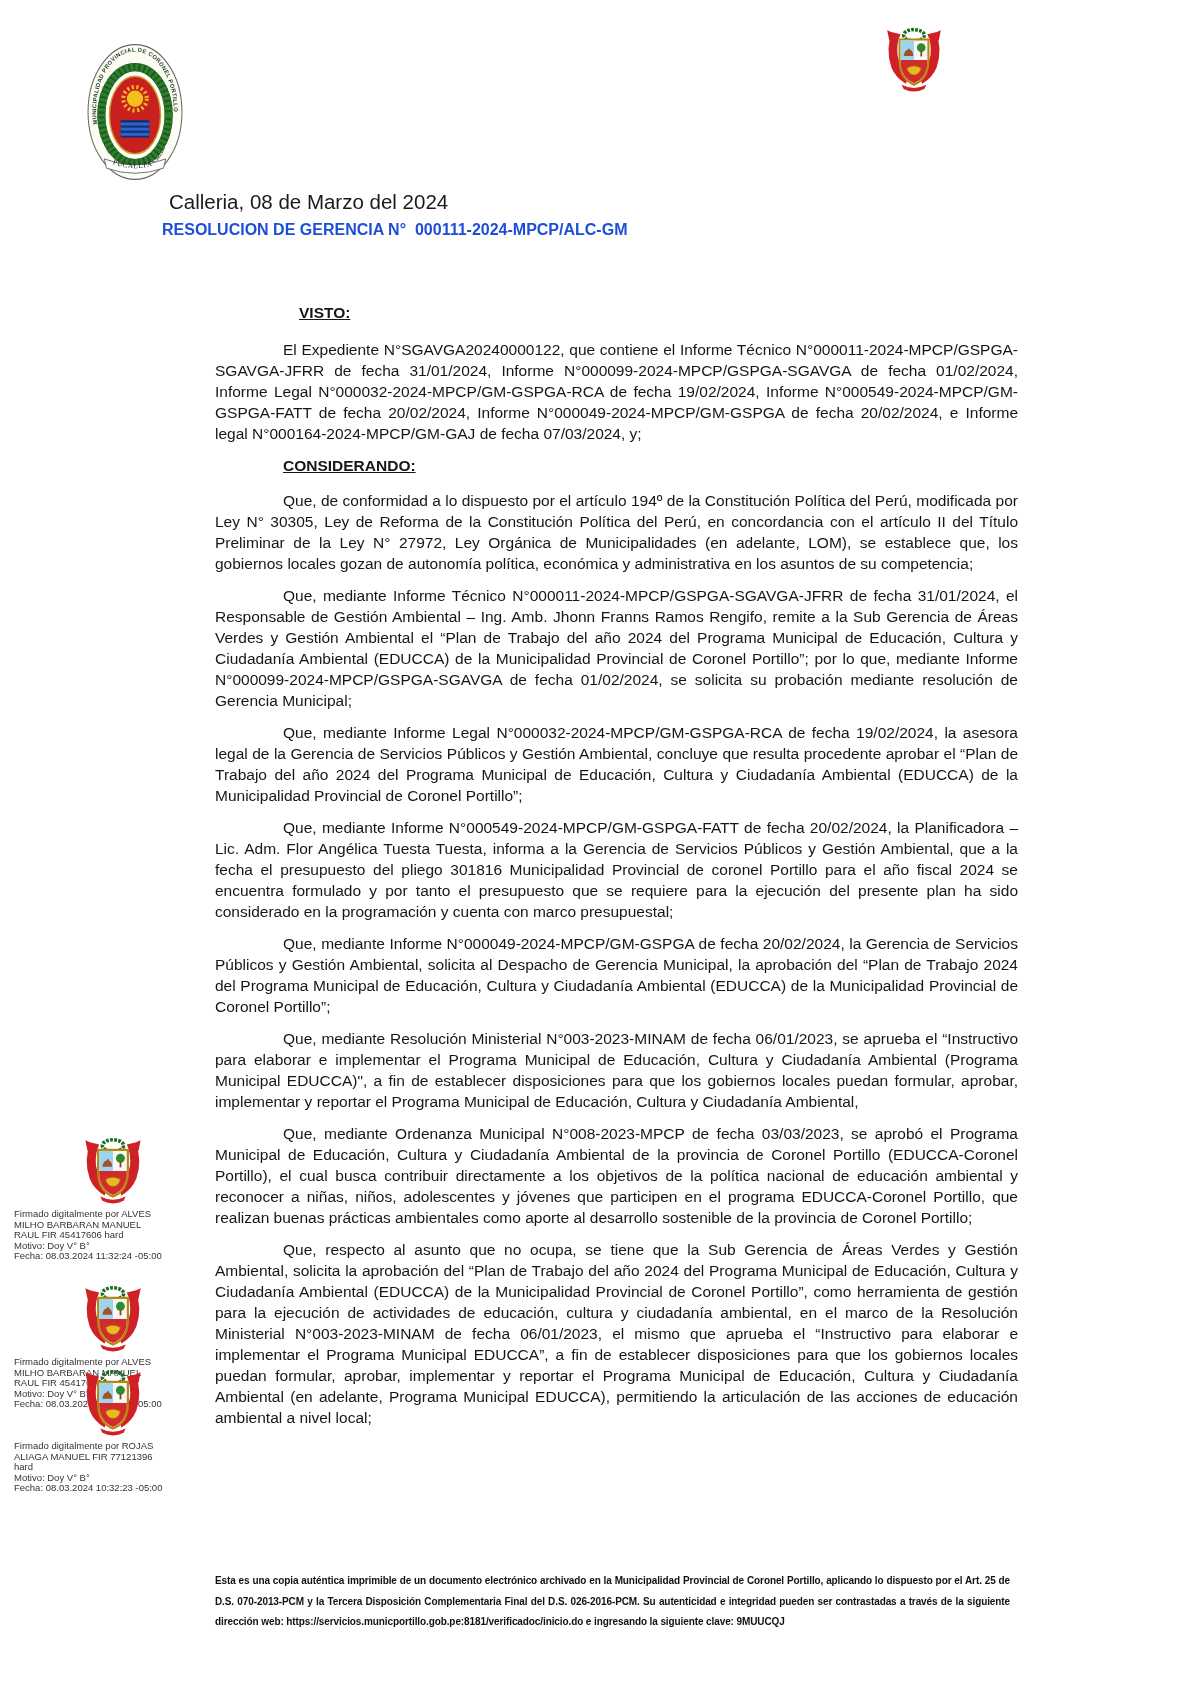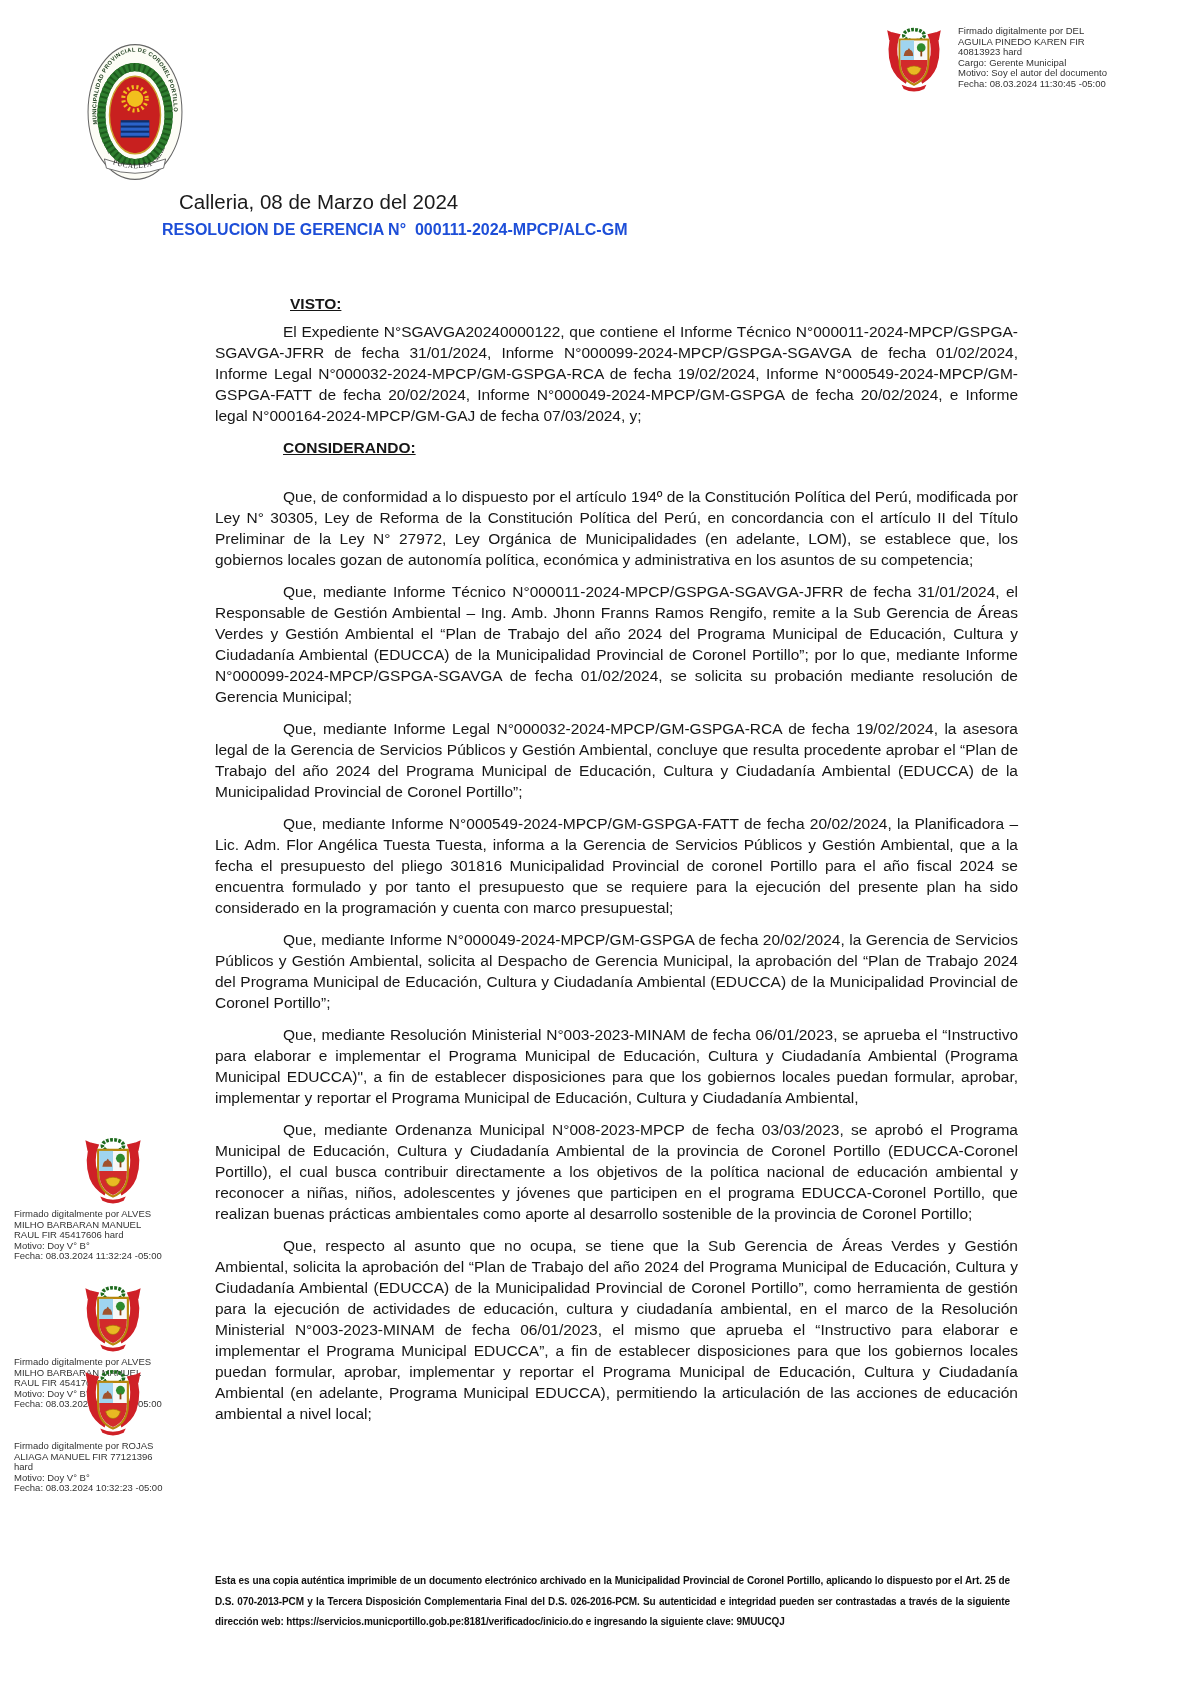--- a/index.html
+++ b/index.html
@@ -6,26 +6,26 @@
   .page{
     position:relative;width:1190px;height:1684px;background:#ffffff;
     font-family:"Liberation Sans",sans-serif;color:#141414;overflow:hidden;
     margin:0 auto;
   }
   .logo{position:absolute;left:86px;top:42px;width:98px;height:140px;}
   .sig-top{position:absolute;left:883px;top:26px;display:flex;gap:13px;align-items:flex-start;}
   .arms{width:62px;height:66px;display:block;}
   .sig-text{font-size:9.5px;line-height:10.6px;color:#333;width:172px;}
   .sig-text div{white-space:nowrap;}
-  .date-line{position:absolute;left:179px;top:190px;font-size:20.5px;color:#1a1a1a;}
+  .date-line{position:absolute;left:169px;top:190px;font-size:20.5px;color:#1a1a1a;}
   .doc-title{position:absolute;left:162px;top:221px;font-size:16px;font-weight:bold;white-space:pre;color:#1d4ed8;}
   .body-col{position:absolute;left:215px;top:286px;width:803px;font-size:15.5px;line-height:21px;text-align:justify;color:#161616;}
   .heading{font-weight:bold;text-decoration:underline;margin:0 0 0 68px;display:inline-block;}
-  .heading-row{margin:7px;}
-  .heading-row.considerando{margin:11px 0 28px 0;}
+  .heading-row{margin:16px;}
+  .heading-row.considerando{margin:11px 0 14px 0;}
   p.para{margin:0 0 11px 0;text-indent:68px;}
   .stamp{position:absolute;left:14px;width:198px;}
   .stamp .arms{margin:0 auto 5px auto;width:64px;height:68px;}
   .stamp .sig-text{width:198px;}
   .stamp1{top:1136px;}
   .stamp2{top:1284px;}
   .stamp3{top:1368px;}
   .footer{
     position:absolute;left:215px;top:1571px;width:795px;
     font-size:10px;line-height:20.5px;font-weight:bold;text-align:justify;
@@ -80,28 +80,20 @@
     <path d="M16,13 L44,13 L44,34 Q44,51 30,57 Q16,51 16,34 Z" fill="#f7f7f7" stroke="#b8860b" stroke-width="2"></path>
     <rect x="17" y="14" width="13" height="19" fill="#9fd4ef"></rect>
     <path d="M17,33 L43,33 L43,34 Q43,50 30,55.5 Q17,50 17,34 Z" fill="#d22b2b"></path>
     <path d="M20,29 q1,-6 4,-6 q1,-3 2.2,0 q3,1 3,6 Z" fill="#a0522d"></path>
     <circle cx="37" cy="21" r="4.2" fill="#2e8b2e"></circle>
     <rect x="36.2" y="24" width="1.7" height="5.5" fill="#8b4513"></rect>
     <path d="M23,41 q7,-4.5 14,0 q-2,6.5 -7,6.5 q-5,0 -7,-6.5 Z" fill="#e8b923" stroke="#a07800" stroke-width="0.6"></path>
     <path d="M18,57 Q30,63 42,57 L40,61 Q30,66 20,61 Z" fill="#cf2027"></path>
   </svg>
 </span>
-    <div class="sig-text">
-      <div>Firmado digitalmente por DEL</div>
-      <div>AGUILA PINEDO KAREN FIR</div>
-      <div>40813923 hard</div>
-      <div>Cargo: Gerente Municipal</div>
-      <div>Motivo: Soy el autor del documento</div>
-      <div>Fecha: 08.03.2024 11:30:45 -05:00</div>
-    </div>
   </div>
 
   <div class="date-line">Calleria, 08 de Marzo del 2024</div>
   <div class="doc-title">RESOLUCION DE GERENCIA N°  000111-2024-MPCP/ALC-GM</div>
 
   <div class="body-col">
     <div class="heading-row"><span class="heading">VISTO:</span></div>
     <p class="para">El Expediente N°SGAVGA20240000122, que contiene el Informe Técnico N°000011-2024-MPCP/GSPGA-SGAVGA-JFRR de fecha 31/01/2024, Informe N°000099-2024-MPCP/GSPGA-SGAVGA de fecha 01/02/2024, Informe Legal N°000032-2024-MPCP/GM-GSPGA-RCA de fecha 19/02/2024, Informe N°000549-2024-MPCP/GM-GSPGA-FATT de fecha 20/02/2024, Informe N°000049-2024-MPCP/GM-GSPGA de fecha 20/02/2024, e Informe legal N°000164-2024-MPCP/GM-GAJ de fecha 07/03/2024, y;</p>
     <div class="heading-row considerando"><span class="heading">CONSIDERANDO:</span></div>
     <p class="para">Que, de conformidad a lo dispuesto por el artículo 194º de la Constitución Política del Perú, modificada por Ley N° 30305, Ley de Reforma de la Constitución Política del Perú, en concordancia con el artículo II del Título Preliminar de la Ley N° 27972, Ley Orgánica de Municipalidades (en adelante, LOM), se establece que, los gobiernos locales gozan de autonomía política, económica y administrativa en los asuntos de su competencia;</p>

